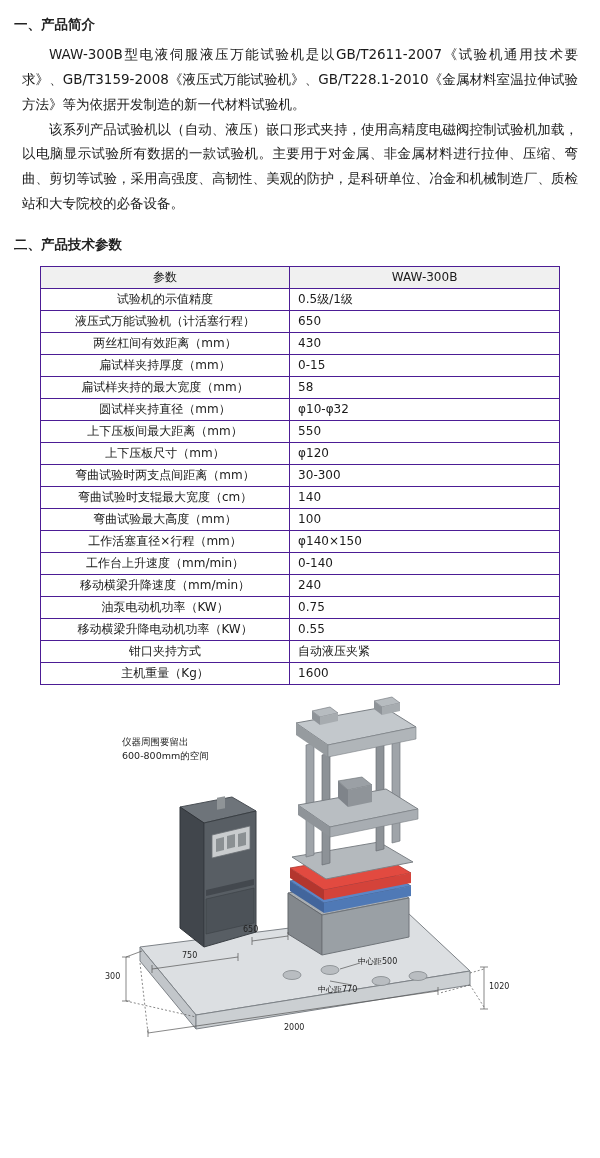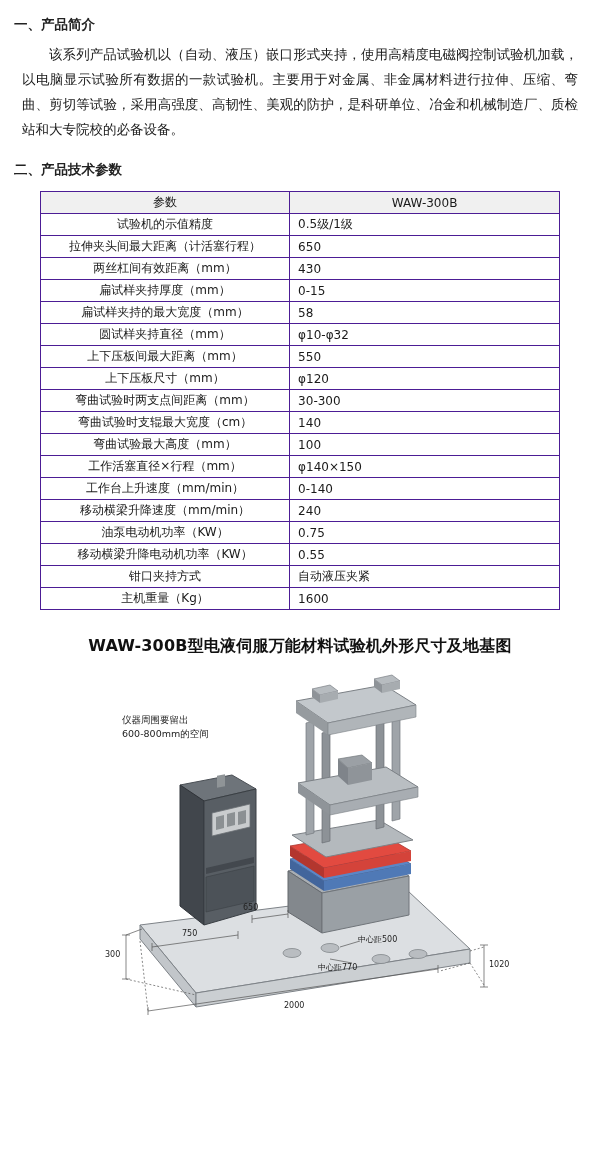--- a/index.html
+++ b/index.html
@@ -107,38 +107,39 @@
   svg.fig { position: absolute; left: 0; top: 0; }
 </style>
 </head>
 <body>
 
 <div class="page">
 
   <h2 class="section-heading" id="sec1-heading">一、产品简介</h2>
 
   <div class="para-block">
+    <p class="body-para">WAW-300B型电液伺服液压万能试验机是以GB/T2611-2007《试验机通用技术要求》、GB/T3159-2008《液压式万能试验机》、GB/T228.1-2010《金属材料室温拉伸试验方法》等为依据开发制造的新一代材料试验机。</p>
     <p class="body-para">该系列产品试验机以（自动、液压）嵌口形式夹持，使用高精度电磁阀控制试验机加载，以电脑显示试验所有数据的一款试验机。主要用于对金属、非金属材料进行拉伸、压缩、弯曲、剪切等试验，采用高强度、高韧性、美观的防护，是科研单位、冶金和机械制造厂、质检站和大专院校的必备设备。</p>
   </div>
 
   <h2 class="section-heading" id="sec2-heading">二、产品技术参数</h2>
 
   <div class="spec-table-wrap">
     <table class="spec">
       <tbody id="spec-tbody">
           <tr class="head">
             <td>参数</td>
             <td>WAW-300B</td>
           </tr>
           <tr>
             <td class="label">试验机的示值精度</td>
             <td class="value">0.5级/1级</td>
           </tr>
           <tr>
-            <td class="label">拉伸夹头间最大距离（计活塞行程）</td>
+            <td class="label">液压式万能试验机（计活塞行程）</td>
             <td class="value">650</td>
           </tr>
           <tr>
             <td class="label">两丝杠间有效距离（mm）</td>
             <td class="value">430</td>
           </tr>
           <tr>
             <td class="label">扁试样夹持厚度（mm）</td>
             <td class="value">0-15</td>
           </tr>
@@ -195,21 +196,20 @@
             <td class="value">自动液压夹紧</td>
           </tr>
           <tr>
             <td class="label">主机重量（Kg）</td>
             <td class="value">1600</td>
           </tr>
         </tbody>
     </table>
   </div>
 
-  <h3 class="figure-title">WAW-300B型电液伺服万能材料试验机外形尺寸及地基图</h3>
 
   <div class="figure-area">
 
     <div class="note-text">仪器周围要留出
 600-800mm的空间</div>
 
     <svg class="fig" width="600" height="390" viewBox="0 0 600 390">
 
       <g>
 

